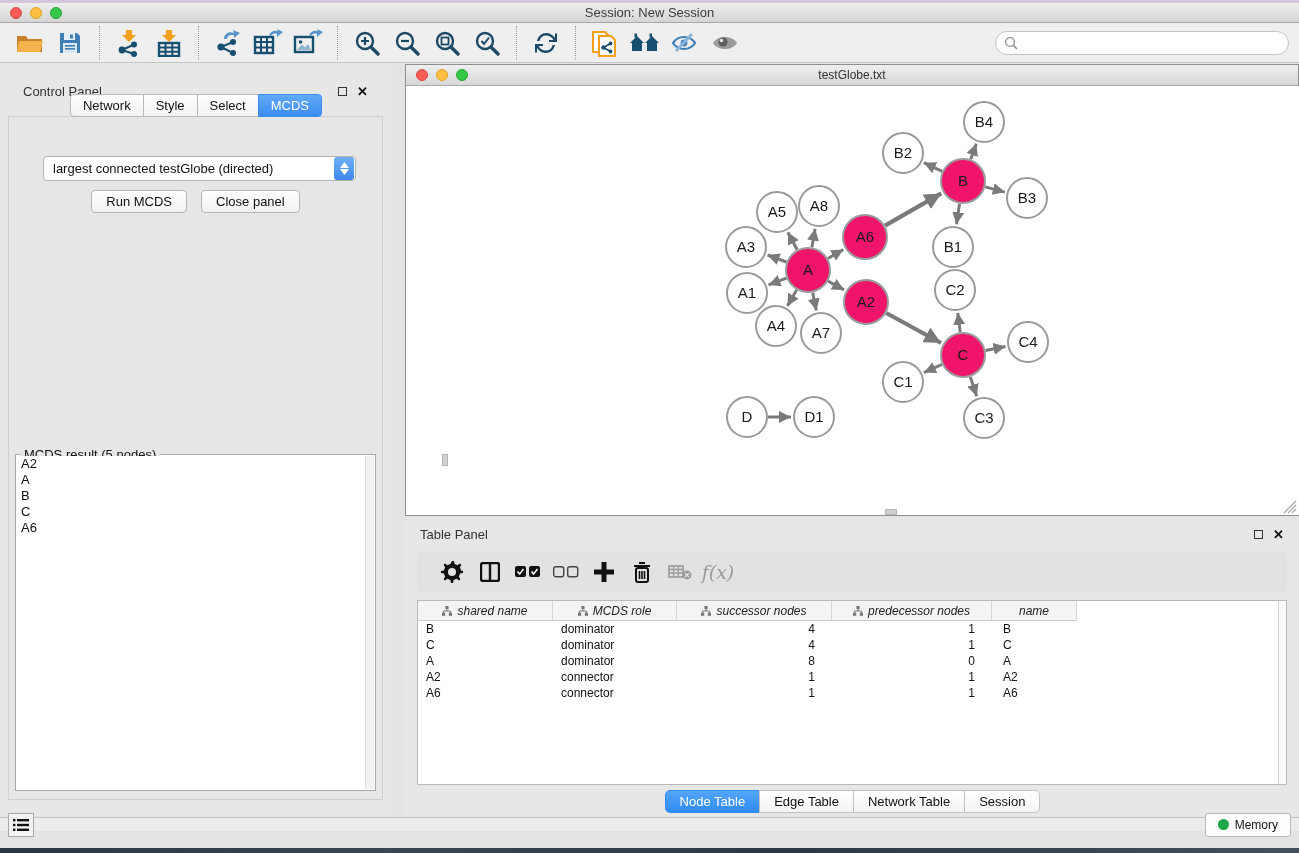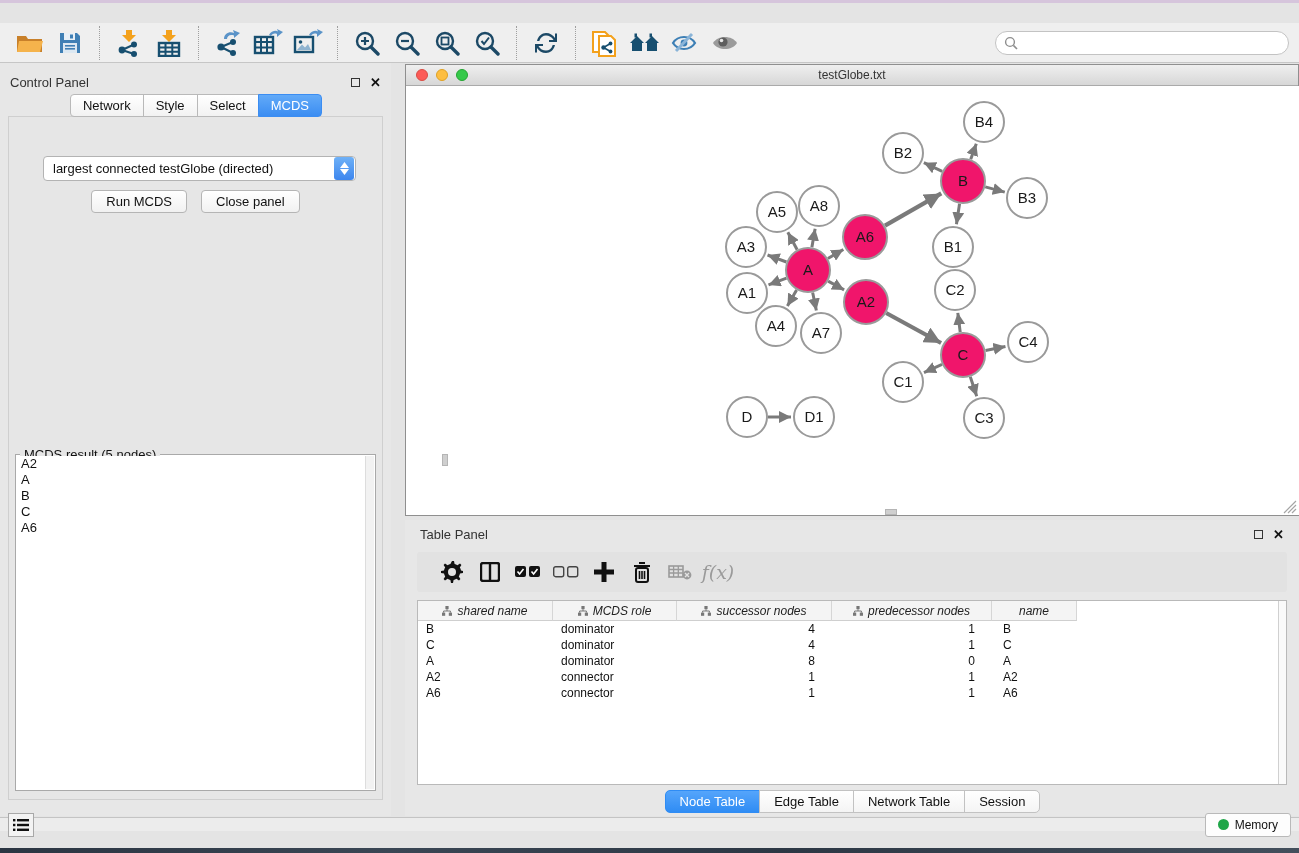--- a/index.html
+++ b/index.html
@@ -30,21 +30,21 @@
   .tbtn { width:40px; height:36px; display:flex; align-items:center; justify-content:center; flex:0 0 auto; }
   .tsep { width:1px; height:34px; border-left:1px dotted #9f9f9f; margin:0 9px; flex:0 0 auto; }
   .searchbox { position:absolute; right:10px; top:8px; width:294px; height:24px;
     background:#fff; border:1px solid #c3c3c3; border-radius:12px;
     display:flex; align-items:center; padding:0 8px; gap:5px; }
   .searchbox input { border:none; outline:none; flex:1; font-size:12px; background:transparent;
     font-family:"Liberation Sans",sans-serif; }
 
   
   .control-panel { position:absolute; left:0; top:63px; width:391px; height:753px; background:#e7e7e7; }
-  .cp-header { position:absolute; left:0; top:8px; width:100%; height:22px; display:flex; align-items:center; padding:0 10px; }
+  .cp-header { position:absolute; left:0; top:17px; width:100%; height:22px; display:flex; align-items:center; padding:0 23px; }
   .cp-title { font-size:13px; color:#333; }
   .panel-winbtns { margin-left:auto; display:flex; align-items:center; gap:10px; }
   .float-btn { width:9px; height:9px; border:1.5px solid #333; display:inline-block; }
   .close-btn { font-size:13px; font-weight:bold; color:#111; line-height:1; }
 
   .cp-tabs { position:absolute; left:0; top:31px; width:100%; display:flex; justify-content:center; z-index:2; }
   .tab { font-size:13px; color:#111; background:linear-gradient(#ffffff,#f2f2f2);
     border:1px solid #b9b9b9; padding:3px 12px; margin-right:-1px; }
   .tab:first-child { border-radius:4px 0 0 4px; }
   .tab:last-child { border-radius:0 4px 4px 0; }
@@ -123,20 +123,28 @@
     border-radius:3px; display:flex; align-items:center; gap:6px; padding:0 12px; }
   .memory-dot { width:11px; height:11px; border-radius:50%; background:#1fa648; }
   .memory-label { font-size:12px; color:#111; }
 </style>
 </head>
 <body>
 
 <div class="screen">
   <div class="wall-top"></div>
 
+  <div class="titlebar">
+    <div class="lights">
+      <span class="light red"></span>
+      <span class="light yellow"></span>
+      <span class="light green"></span>
+    </div>
+    <span class="title">Session: New Session</span>
+  </div>
 
   <div class="toolbar">
     <div class="tbtn">
       <svg width="28" height="22" viewBox="0 0 28 22">
           <path d="M1 4 L10 4 L12 7 L26 7 L26 20 L1 20 Z" fill="#c8802a"></path>
           <path d="M3 9 L27 9 L24 20 L1 20 Z" fill="#f5b34c"></path>
         </svg>
     </div>
     <div class="tbtn">
       <svg width="24" height="24" viewBox="0 0 24 24">

